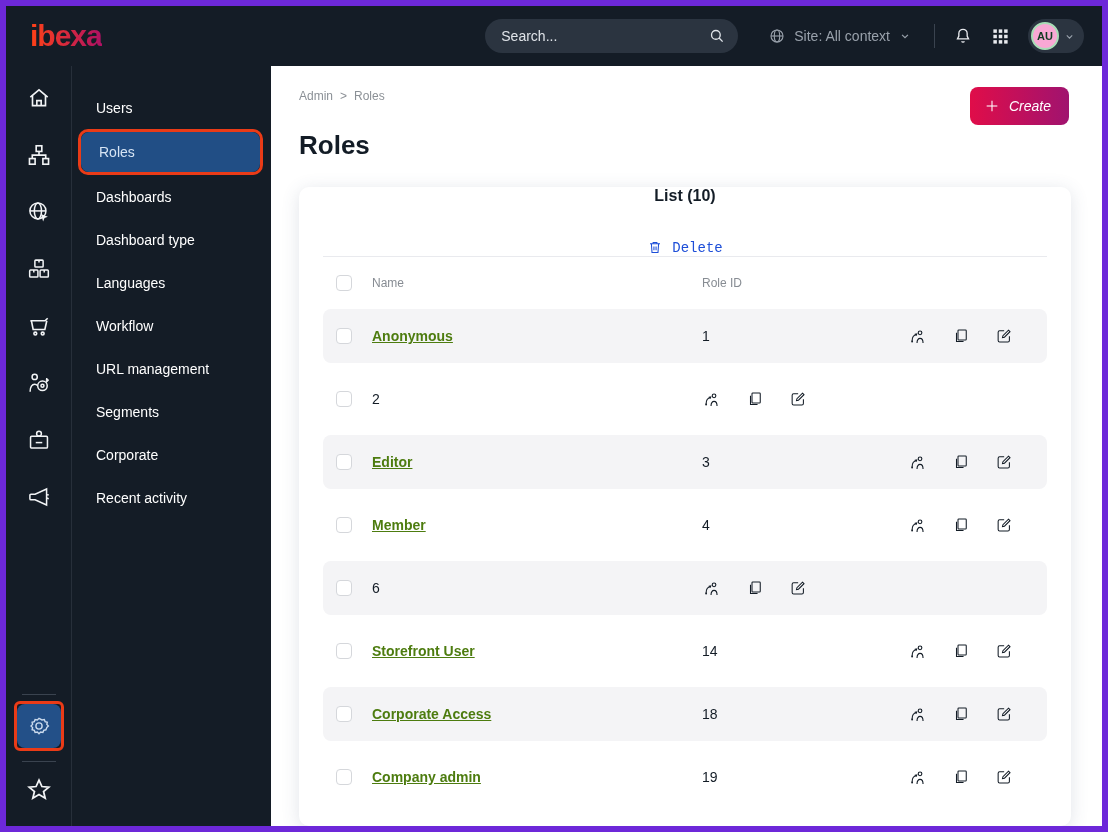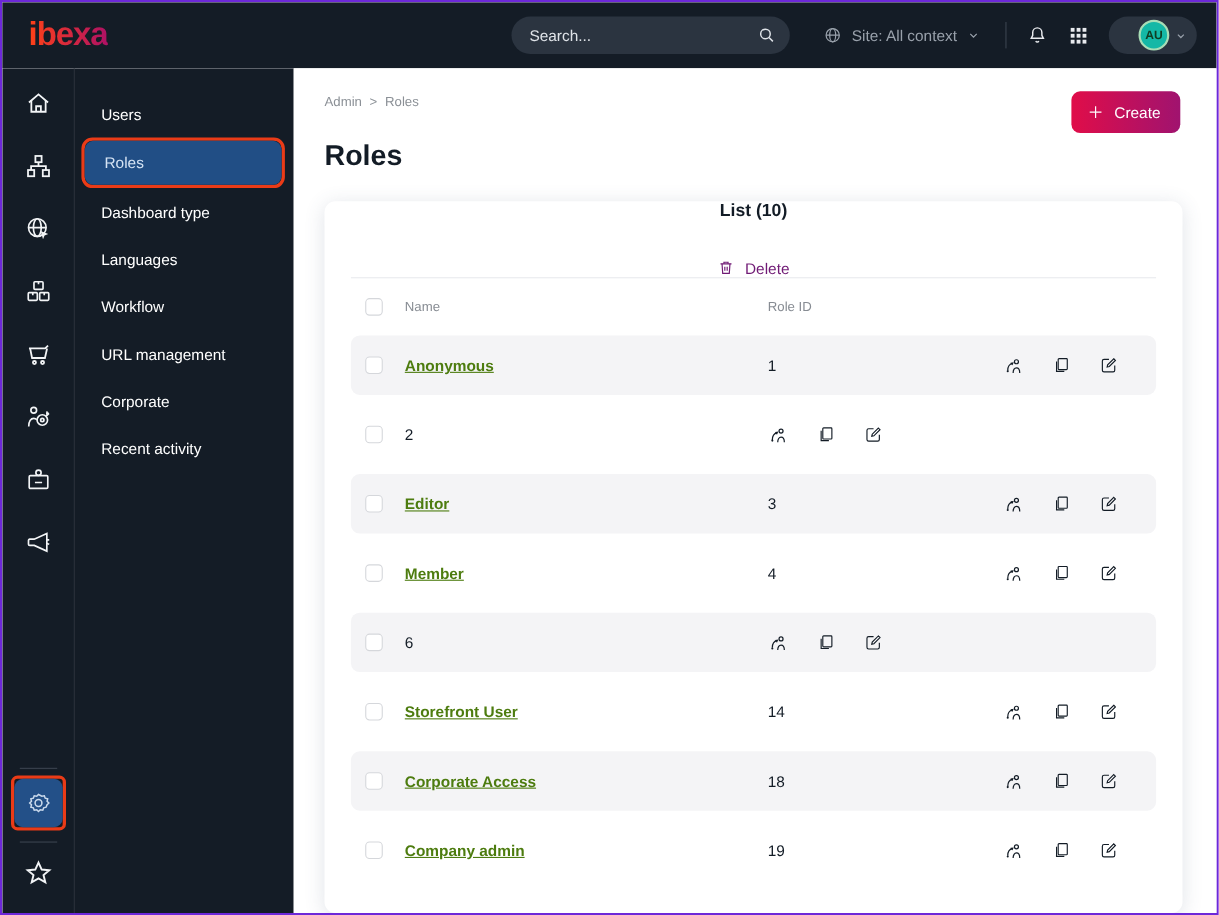--- a/index.html
+++ b/index.html
@@ -1,30 +1,30 @@
 <!DOCTYPE html>
 <html><head>
 <meta charset="utf-8">
 <style>
   * { margin:0; padding:0; box-sizing:border-box; }
   html,body { width:1108px; height:832px; font-family:"Liberation Sans", sans-serif; background:#fff; }
-  .frame { width:1108px; height:832px; border:2px solid #6d28d9; display:flex; flex-direction:column; overflow:hidden; background:#fff; }
+  .frame { width:1108px; height:832px; border:6px solid #6d28d9; display:flex; flex-direction:column; overflow:hidden; background:#fff; }
 
   
   .topbar { height:60px; min-height:60px; background:#141c26; display:flex; align-items:center; padding:0 18px 0 24px; }
   .logo { font-size:30px; font-weight:bold; letter-spacing:-1px; background:linear-gradient(90deg,#ff4117,#ae1164); -webkit-background-clip:text; background-clip:text; color:transparent; }
   .search-pill { margin-left:auto; width:253px; height:34px; background:#2b3440; border-radius:17px; display:flex; align-items:center; padding:0 12px 0 16px; }
   .search-pill input { flex:1; background:transparent; border:none; outline:none; color:#e8eaee; font-size:14px; font-family:"Liberation Sans", sans-serif; }
   .search-pill input::placeholder { color:#dfe3e8; opacity:1; }
   .search-icon { color:#dfe3e8; display:flex; }
   .site-group { display:flex; align-items:center; gap:8px; margin-left:30px; color:#99a1ab; font-size:14px;justify-content:space-between; }
   .tb-divider { width:1px; height:24px; background:#3a434f; margin:0 18px 0 22px; }
   .tb-icon { color:#e8eaee; display:flex; align-items:center; margin-right:18px; cursor:pointer; }
   .avatar-pill { display:flex; align-items:center; background:#2b3440; border-radius:18px; padding:3px 8px 3px 3px; gap:4px; }
-  .avatar-circle { width:28px; height:28px; border-radius:50%; background:#14b8a6; border:2px solid #a8ddb6; color:#103c22; font-size:11px; font-weight:bold; display:flex; align-items:center; justify-content:center;margin-left:24px; }
+  .avatar-circle { width:28px; height:28px; border-radius:50%; background:#f9a8d4; border:2px solid #a8ddb6; color:#103c22; font-size:11px; font-weight:bold; display:flex; align-items:center; justify-content:center; }
   .chev { color:#99a1ab; display:flex; }
 
   
   .body-row { flex:1; display:flex; overflow:hidden; }
 
   
   .rail { width:66px; min-width:66px; background:#141c26; border-right:1px solid #272f3a; display:flex; flex-direction:column; align-items:center; padding:10px 0 14px 0; }
   .rail-btn { width:44px; height:44px; display:flex; align-items:center; justify-content:center; color:#f2f4f6; margin-bottom:13px; cursor:pointer; }
   .rail-spacer { flex:1; }
   .rail-divider { width:34px; height:1px; background:#3a434f; margin:6px 0; }
@@ -33,27 +33,27 @@
 
   
   .sidebar { width:199px; min-width:199px; background:#141c26; padding:20px 0 0 0; }
   .menu-item { height:43px; display:flex; align-items:center; padding-left:24px; color:#ffffff; font-size:14px; cursor:pointer; }
   .menu-item-active-wrap { border:3px solid #ea3b17; border-radius:10px; margin:0 8px 0 6px; }
   .menu-item.active { background:#214e85; border-radius:8px; height:40px; color:#d6e4f4; padding-left:18px; }
 
   
   .main { flex:1; background:#fff; padding:0 31px 0 28px; position:relative; overflow:hidden; display:flex; flex-direction:column; }
   .breadcrumb { padding-top:23px; font-size:12px; color:#8b9096; display:flex; gap:7px; align-items:center; }
-  .create-btn { position:absolute; top:21px; right:33px; height:38px; padding:0 18px 0 14px; border:none; border-radius:8px; background:linear-gradient(90deg,#e00d49,#a0136f); color:#fff; font-size:14px; display:flex; align-items:center; gap:9px; cursor:pointer; font-family:"Liberation Sans", sans-serif; }
+  .create-btn { position:absolute; top:21px; right:33px; height:38px; padding:0 18px 0 14px; border:none; border-radius:8px; background:linear-gradient(90deg,#e00d49,#a0136f); color:#fff; font-size:14px; display:flex; align-items:center; gap:9px; cursor:pointer; font-family:"Liberation Sans", sans-serif;font-style:italic; }
   .page-title { margin-top:27px; font-size:26px; font-weight:bold; color:#131c26; }
 
   .card { margin-top:26px; background:#fff; border-radius:10px; box-shadow:0 3px 18px rgba(70,90,120,.16); flex:1; padding:0 24px; overflow:hidden; }
   .card-header { height:70px; display:flex; align-items:center; justify-content:space-between; border-bottom:1px solid #e9eaee;flex-direction:column; }
   .card-title { font-size:16px; font-weight:bold; color:#131c26; }
-  .delete-btn { display:flex; align-items:center; gap:9px; color:#701a75; font-size:14px; background:none; border:none; cursor:pointer; font-family:Liberation Sans, sans-serif; }
+  .delete-btn { display:flex; align-items:center; gap:9px; color:#1d4ed8; font-size:14px; background:none; border:none; cursor:pointer; font-family:Liberation Mono, monospace; }
 
   .thead, .trow { display:grid; grid-template-columns:36px 330px 1fr auto; align-items:center; padding:0 14px 0 13px; }
   .thead { height:52px; color:#878c93; font-size:12px; }
   .trow { height:54px; margin-bottom:9px; border-radius:8px; font-size:14px; color:#131c26; }
   .trow.alt { background:#f4f4f6; }
   .checkbox { width:16px; height:16px; border:1px solid #d5d7db; border-radius:4px; background:#fff; cursor:pointer; }
   .role-link { color:#4d7c0f; text-decoration:underline; cursor:pointer;font-weight:bold; }
   .row-actions { display:flex; gap:25px; padding-right:20px; color:#131c26; }
   .row-actions .act { display:flex; cursor:pointer; }
   svg { display:block; }
@@ -221,30 +221,36 @@
       <div id="menu-container">
           <div class="menu-item">
             <span>Users</span>
           </div>
           <div class="menu-item-active-wrap">
             <div class="menu-item active">
               <span>Roles</span>
             </div>
           </div>
           <div class="menu-item">
+            <span>Dashboards</span>
+          </div>
+          <div class="menu-item">
             <span>Dashboard type</span>
           </div>
           <div class="menu-item">
             <span>Languages</span>
           </div>
           <div class="menu-item">
             <span>Workflow</span>
           </div>
           <div class="menu-item">
             <span>URL management</span>
+          </div>
+          <div class="menu-item">
+            <span>Segments</span>
           </div>
           <div class="menu-item">
             <span>Corporate</span>
           </div>
           <div class="menu-item">
             <span>Recent activity</span>
           </div>
         </div>
     </div>
 

